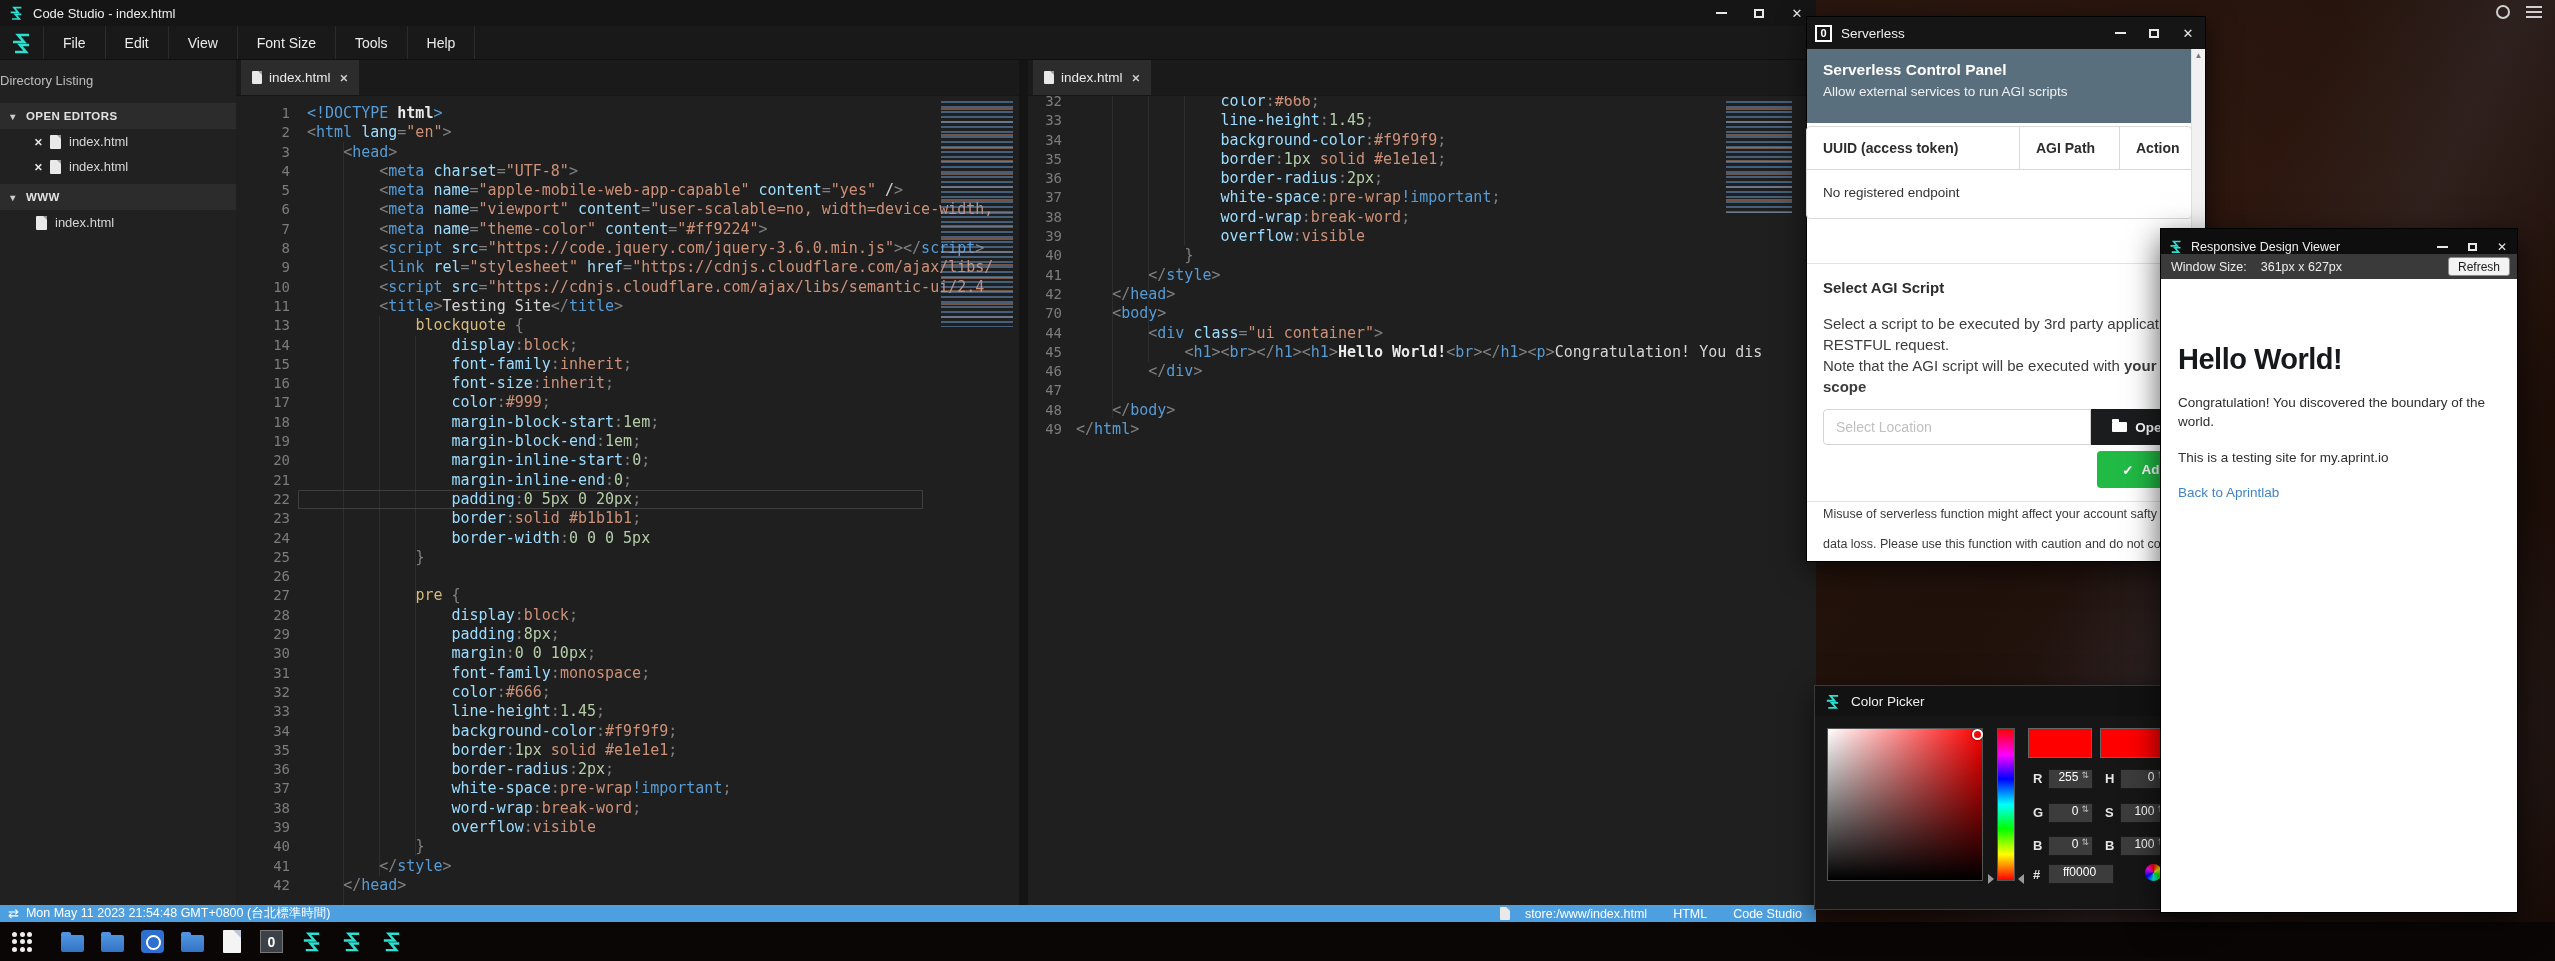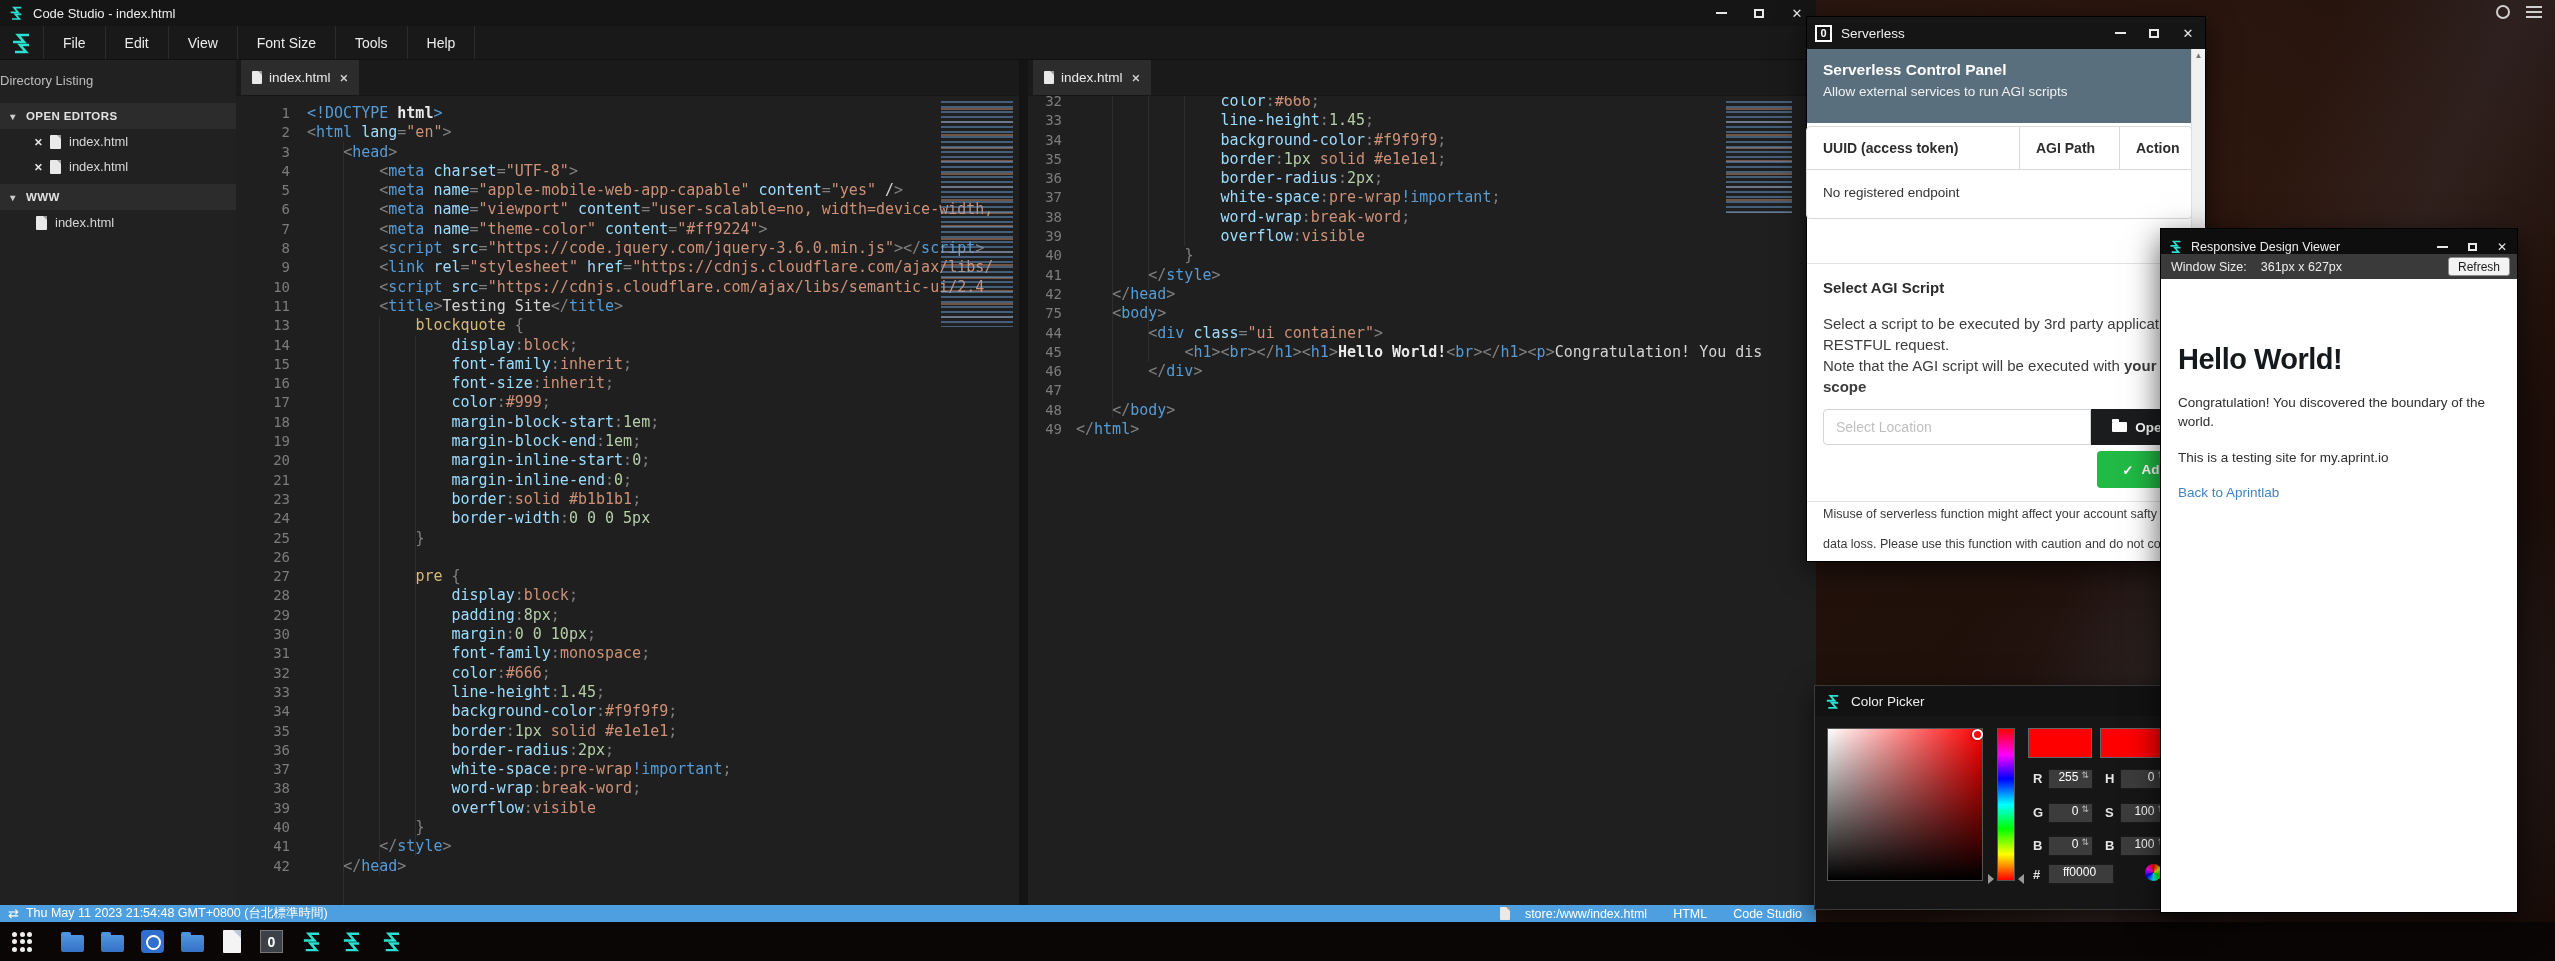--- a/index.html
+++ b/index.html
@@ -261,20 +261,21 @@
               <div class="cl"><span class="ln">11</span><span class="ct"><span class="tk-x">        </span><span class="tk-p">&lt;</span><span class="tk-t">title</span><span class="tk-p">&gt;</span><span class="tk-x">Testing Site</span><span class="tk-p">&lt;/</span><span class="tk-t">title</span><span class="tk-p">&gt;</span></span></div>
               <div class="cl"><span class="ln">13</span><span class="ct"><span class="tk-x">            </span><span class="tk-sel">blockquote</span><span class="tk-x"> </span><span class="tk-p">{</span></span></div>
               <div class="cl"><span class="ln">14</span><span class="ct"><span class="tk-x">                </span><span class="tk-pr">display</span><span class="tk-p">:</span><span class="tk-v">block</span><span class="tk-p">;</span></span></div>
               <div class="cl"><span class="ln">15</span><span class="ct"><span class="tk-x">                </span><span class="tk-pr">font-family</span><span class="tk-p">:</span><span class="tk-v">inherit</span><span class="tk-p">;</span></span></div>
               <div class="cl"><span class="ln">16</span><span class="ct"><span class="tk-x">                </span><span class="tk-pr">font-size</span><span class="tk-p">:</span><span class="tk-v">inherit</span><span class="tk-p">;</span></span></div>
               <div class="cl"><span class="ln">17</span><span class="ct"><span class="tk-x">                </span><span class="tk-pr">color</span><span class="tk-p">:</span><span class="tk-v">#999</span><span class="tk-p">;</span></span></div>
               <div class="cl"><span class="ln">18</span><span class="ct"><span class="tk-x">                </span><span class="tk-pr">margin-block-start</span><span class="tk-p">:</span><span class="tk-n">1em</span><span class="tk-p">;</span></span></div>
               <div class="cl"><span class="ln">19</span><span class="ct"><span class="tk-x">                </span><span class="tk-pr">margin-block-end</span><span class="tk-p">:</span><span class="tk-n">1em</span><span class="tk-p">;</span></span></div>
               <div class="cl"><span class="ln">20</span><span class="ct"><span class="tk-x">                </span><span class="tk-pr">margin-inline-start</span><span class="tk-p">:</span><span class="tk-n">0</span><span class="tk-p">;</span></span></div>
               <div class="cl"><span class="ln">21</span><span class="ct"><span class="tk-x">                </span><span class="tk-pr">margin-inline-end</span><span class="tk-p">:</span><span class="tk-n">0</span><span class="tk-p">;</span></span></div>
+              <div class="cl cur"><span class="ln">22</span><span class="ct"><span class="tk-x">                </span><span class="tk-pr">padding</span><span class="tk-p">:</span><span class="tk-n">0 5px 0 20px</span><span class="tk-p">;</span></span></div>
               <div class="cl"><span class="ln">23</span><span class="ct"><span class="tk-x">                </span><span class="tk-pr">border</span><span class="tk-p">:</span><span class="tk-v">solid</span><span class="tk-x"> </span><span class="tk-v">#b1b1b1</span><span class="tk-p">;</span></span></div>
               <div class="cl"><span class="ln">24</span><span class="ct"><span class="tk-x">                </span><span class="tk-pr">border-width</span><span class="tk-p">:</span><span class="tk-n">0 0 0 5px</span></span></div>
               <div class="cl"><span class="ln">25</span><span class="ct"><span class="tk-x">            </span><span class="tk-p">}</span></span></div>
               <div class="cl"><span class="ln">26</span><span class="ct"></span></div>
               <div class="cl"><span class="ln">27</span><span class="ct"><span class="tk-x">            </span><span class="tk-sel">pre</span><span class="tk-x"> </span><span class="tk-p">{</span></span></div>
               <div class="cl"><span class="ln">28</span><span class="ct"><span class="tk-x">                </span><span class="tk-pr">display</span><span class="tk-p">:</span><span class="tk-v">block</span><span class="tk-p">;</span></span></div>
               <div class="cl"><span class="ln">29</span><span class="ct"><span class="tk-x">                </span><span class="tk-pr">padding</span><span class="tk-p">:</span><span class="tk-n">8px</span><span class="tk-p">;</span></span></div>
               <div class="cl"><span class="ln">30</span><span class="ct"><span class="tk-x">                </span><span class="tk-pr">margin</span><span class="tk-p">:</span><span class="tk-n">0 0 10px</span><span class="tk-p">;</span></span></div>
               <div class="cl"><span class="ln">31</span><span class="ct"><span class="tk-x">                </span><span class="tk-pr">font-family</span><span class="tk-p">:</span><span class="tk-v">monospace</span><span class="tk-p">;</span></span></div>
               <div class="cl"><span class="ln">32</span><span class="ct"><span class="tk-x">                </span><span class="tk-pr">color</span><span class="tk-p">:</span><span class="tk-v">#666</span><span class="tk-p">;</span></span></div>
@@ -310,36 +311,36 @@
               <div class="cl"><span class="ln">33</span><span class="ct"><span class="tk-x">                </span><span class="tk-pr">line-height</span><span class="tk-p">:</span><span class="tk-n">1.45</span><span class="tk-p">;</span></span></div>
               <div class="cl"><span class="ln">34</span><span class="ct"><span class="tk-x">                </span><span class="tk-pr">background-color</span><span class="tk-p">:</span><span class="tk-v">#f9f9f9</span><span class="tk-p">;</span></span></div>
               <div class="cl"><span class="ln">35</span><span class="ct"><span class="tk-x">                </span><span class="tk-pr">border</span><span class="tk-p">:</span><span class="tk-n">1px</span><span class="tk-x"> </span><span class="tk-v">solid</span><span class="tk-x"> </span><span class="tk-v">#e1e1e1</span><span class="tk-p">;</span></span></div>
               <div class="cl"><span class="ln">36</span><span class="ct"><span class="tk-x">                </span><span class="tk-pr">border-radius</span><span class="tk-p">:</span><span class="tk-n">2px</span><span class="tk-p">;</span></span></div>
               <div class="cl"><span class="ln">37</span><span class="ct"><span class="tk-x">                </span><span class="tk-pr">white-space</span><span class="tk-p">:</span><span class="tk-v">pre-wrap</span><span class="tk-k">!important</span><span class="tk-p">;</span></span></div>
               <div class="cl"><span class="ln">38</span><span class="ct"><span class="tk-x">                </span><span class="tk-pr">word-wrap</span><span class="tk-p">:</span><span class="tk-v">break-word</span><span class="tk-p">;</span></span></div>
               <div class="cl"><span class="ln">39</span><span class="ct"><span class="tk-x">                </span><span class="tk-pr">overflow</span><span class="tk-p">:</span><span class="tk-v">visible</span></span></div>
               <div class="cl"><span class="ln">40</span><span class="ct"><span class="tk-x">            </span><span class="tk-p">}</span></span></div>
               <div class="cl"><span class="ln">41</span><span class="ct"><span class="tk-x">        </span><span class="tk-p">&lt;/</span><span class="tk-t">style</span><span class="tk-p">&gt;</span></span></div>
               <div class="cl"><span class="ln">42</span><span class="ct"><span class="tk-x">    </span><span class="tk-p">&lt;/</span><span class="tk-t">head</span><span class="tk-p">&gt;</span></span></div>
-              <div class="cl"><span class="ln">75</span><span class="ct"><span class="tk-x">    </span><span class="tk-p">&lt;</span><span class="tk-t">body</span><span class="tk-p">&gt;</span></span></div>
+              <div class="cl"><span class="ln">70</span><span class="ct"><span class="tk-x">    </span><span class="tk-p">&lt;</span><span class="tk-t">body</span><span class="tk-p">&gt;</span></span></div>
               <div class="cl"><span class="ln">44</span><span class="ct"><span class="tk-x">        </span><span class="tk-p">&lt;</span><span class="tk-t">div</span><span class="tk-x"> </span><span class="tk-a">class</span><span class="tk-p">=</span><span class="tk-s">"ui container"</span><span class="tk-p">&gt;</span></span></div>
               <div class="cl"><span class="ln">45</span><span class="ct"><span class="tk-x">            </span><span class="tk-p">&lt;</span><span class="tk-t">h1</span><span class="tk-p">&gt;&lt;</span><span class="tk-t">br</span><span class="tk-p">&gt;&lt;/</span><span class="tk-t">h1</span><span class="tk-p">&gt;&lt;</span><span class="tk-t">h1</span><span class="tk-p">&gt;</span><span class="tk-b">Hello World!</span><span class="tk-p">&lt;</span><span class="tk-t">br</span><span class="tk-p">&gt;&lt;/</span><span class="tk-t">h1</span><span class="tk-p">&gt;&lt;</span><span class="tk-t">p</span><span class="tk-p">&gt;</span><span class="tk-x">Congratulation! You dis</span></span></div>
               <div class="cl"><span class="ln">46</span><span class="ct"><span class="tk-x">        </span><span class="tk-p">&lt;/</span><span class="tk-t">div</span><span class="tk-p">&gt;</span></span></div>
               <div class="cl"><span class="ln">47</span><span class="ct"></span></div>
               <div class="cl"><span class="ln">48</span><span class="ct"><span class="tk-x">    </span><span class="tk-p">&lt;/</span><span class="tk-t">body</span><span class="tk-p">&gt;</span></span></div>
               <div class="cl"><span class="ln">49</span><span class="ct"><span class="tk-p">&lt;/</span><span class="tk-t">html</span><span class="tk-p">&gt;</span></span></div>
             </div>
           <div class="mm mm2"></div>
         </div>
       </div>
     </div>
   </div>
   <div id="statusbar">
     <span class="swap">⇄</span>
-    <span>Thu May 11 2023 21:54:48 GMT+0800 (台北標準時間)</span>
+    <span>Mon May 11 2023 21:54:48 GMT+0800 (台北標準時間)</span>
     <div id="sb-right">
       <span id="sb-path">
           <span class="ficon"></span>
           <span>store:/www/index.html</span>
         </span>
       <span>HTML</span>
       <span>Code Studio</span>
     </div>
   </div>
 </div>

